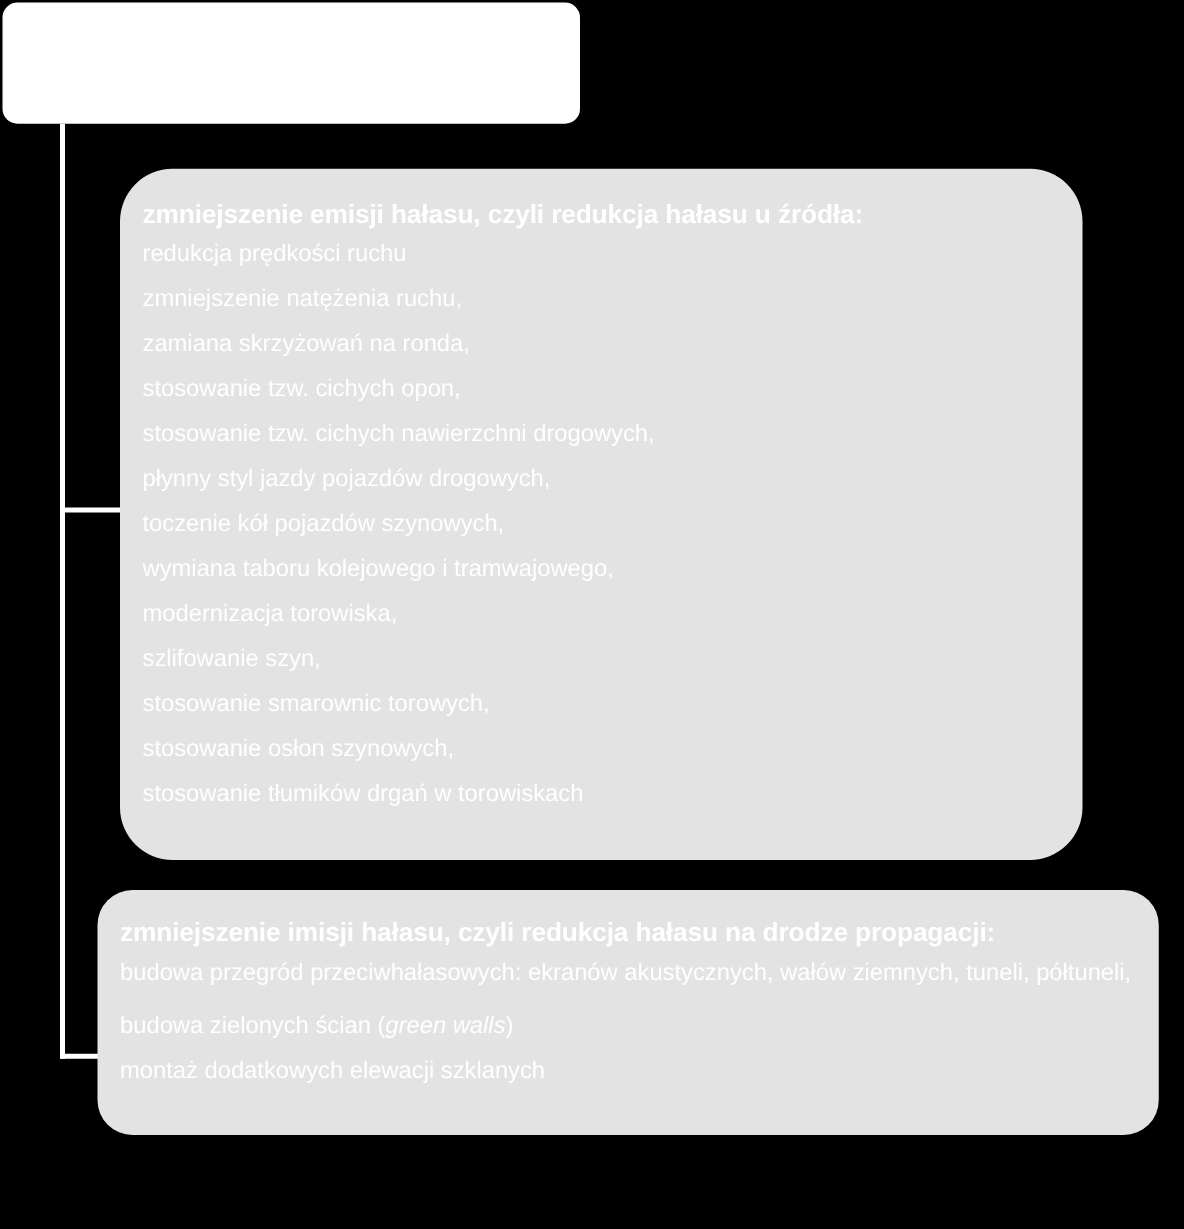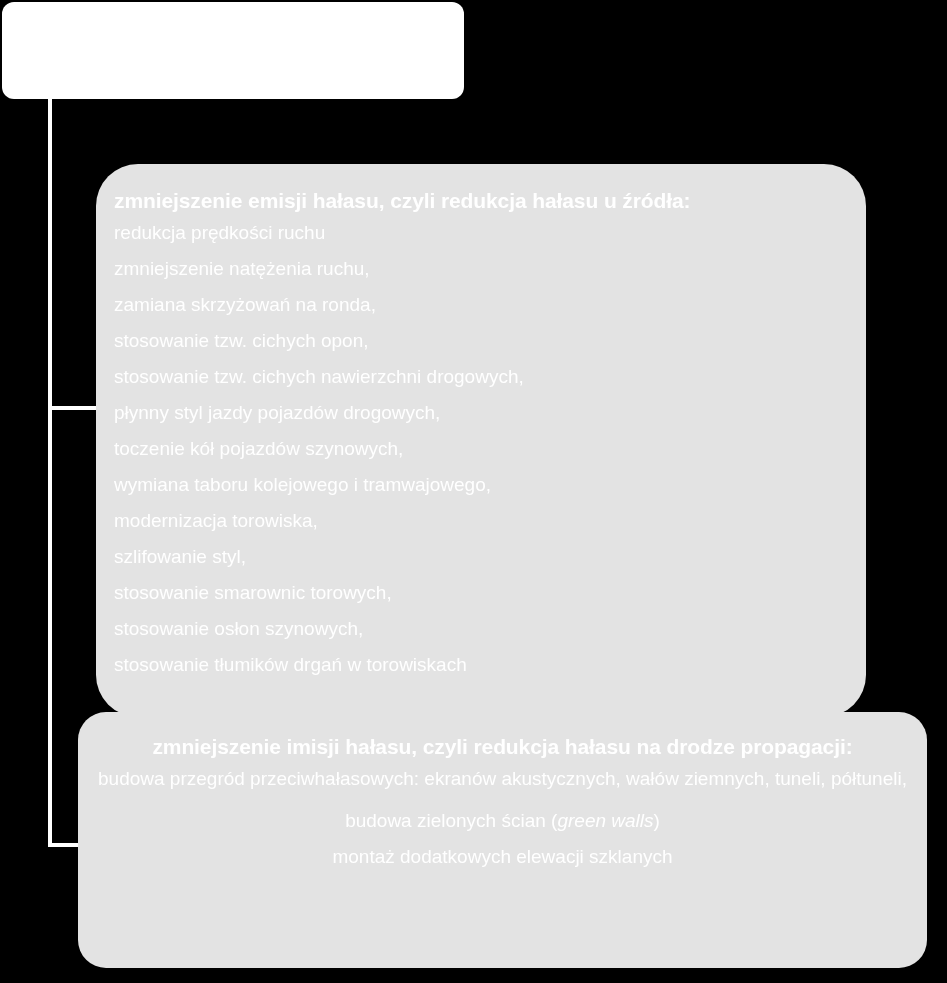--- a/index.html
+++ b/index.html
@@ -75,30 +75,28 @@
     color: #ffffff;
     overflow: hidden;
   }
   .panel-emission {
     left: 96px;
     top: 135px;
     width: 770px;
     height: 553px;
     border-radius: 42px;
     padding: 24px 18px 10px 18px;
-    margin-top: 29px;
   }
   .panel-immission {
     left: 78px;
     top: 712px;
     width: 849px;
-    height: 256px;
+    height: 196px;
     border-radius: 28px;
     padding: 22px 18px 10px 18px;
-    text-align: center;
   }
 
   .panel-heading {
     font-weight: bold;
     font-size: 21px;
     line-height: 25px;
     margin: 0 0 6px 0;
     color: #ffffff;
     letter-spacing: -0.1px;
   }
@@ -146,21 +144,21 @@
     <ul class="item-list">
       <li>redukcja prędkości ruchu</li>
       <li>zmniejszenie natężenia ruchu,</li>
       <li>zamiana skrzyżowań na ronda,</li>
       <li>stosowanie tzw. cichych opon,</li>
       <li>stosowanie tzw. cichych nawierzchni drogowych,</li>
       <li>płynny styl jazdy pojazdów drogowych,</li>
       <li>toczenie kół pojazdów szynowych,</li>
       <li>wymiana taboru kolejowego i tramwajowego,</li>
       <li>modernizacja torowiska,</li>
-      <li>szlifowanie styl,</li>
+      <li>szlifowanie szyn,</li>
       <li>stosowanie smarownic torowych,</li>
       <li>stosowanie osłon szynowych,</li>
       <li>stosowanie tłumików drgań w torowiskach</li>
     </ul>
   </div>
 
   <div class="panel panel-immission">
     <div class="panel-heading">zmniejszenie imisji hałasu, czyli redukcja hałasu na drodze propagacji:</div>
     <ul class="item-list">
       <li class="wrap-item">

